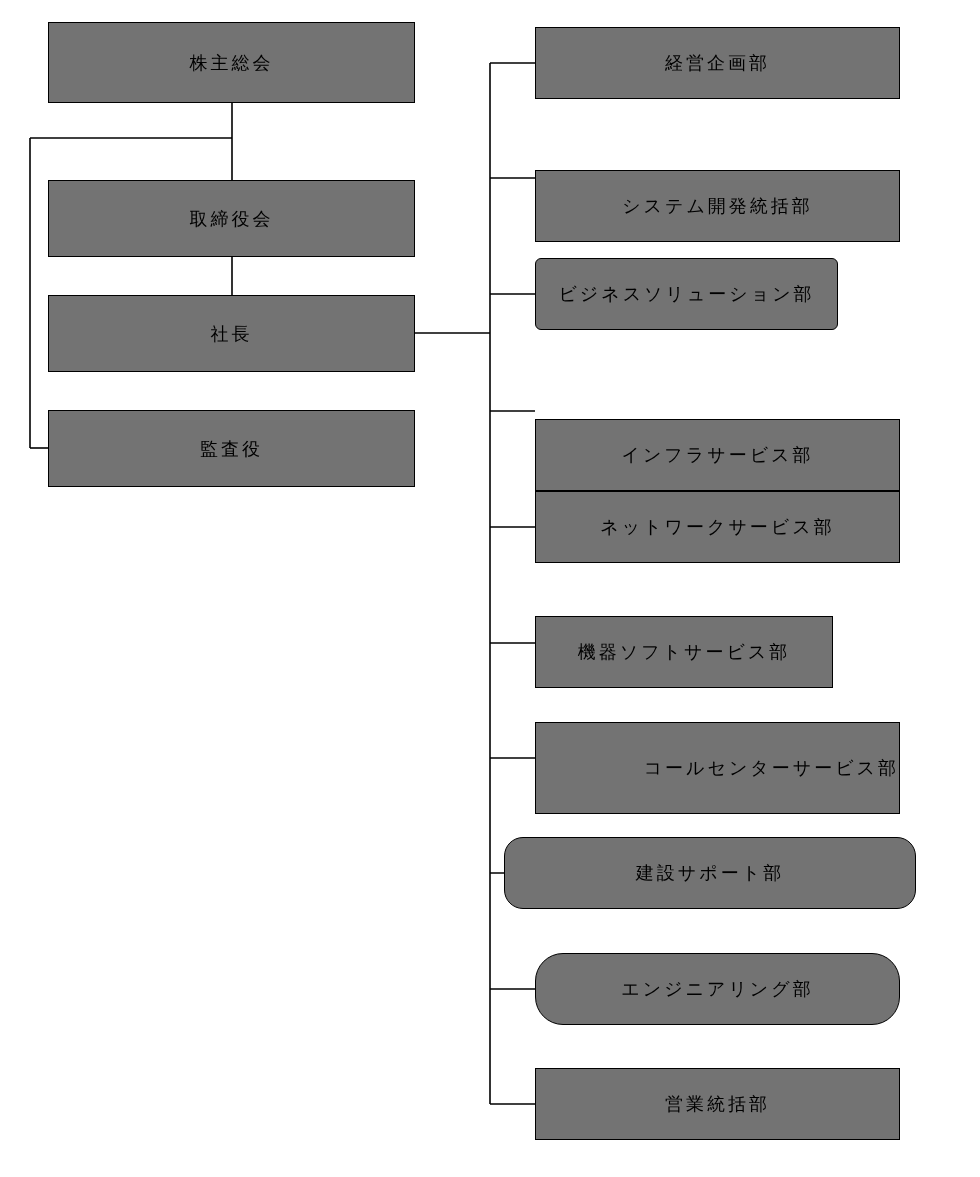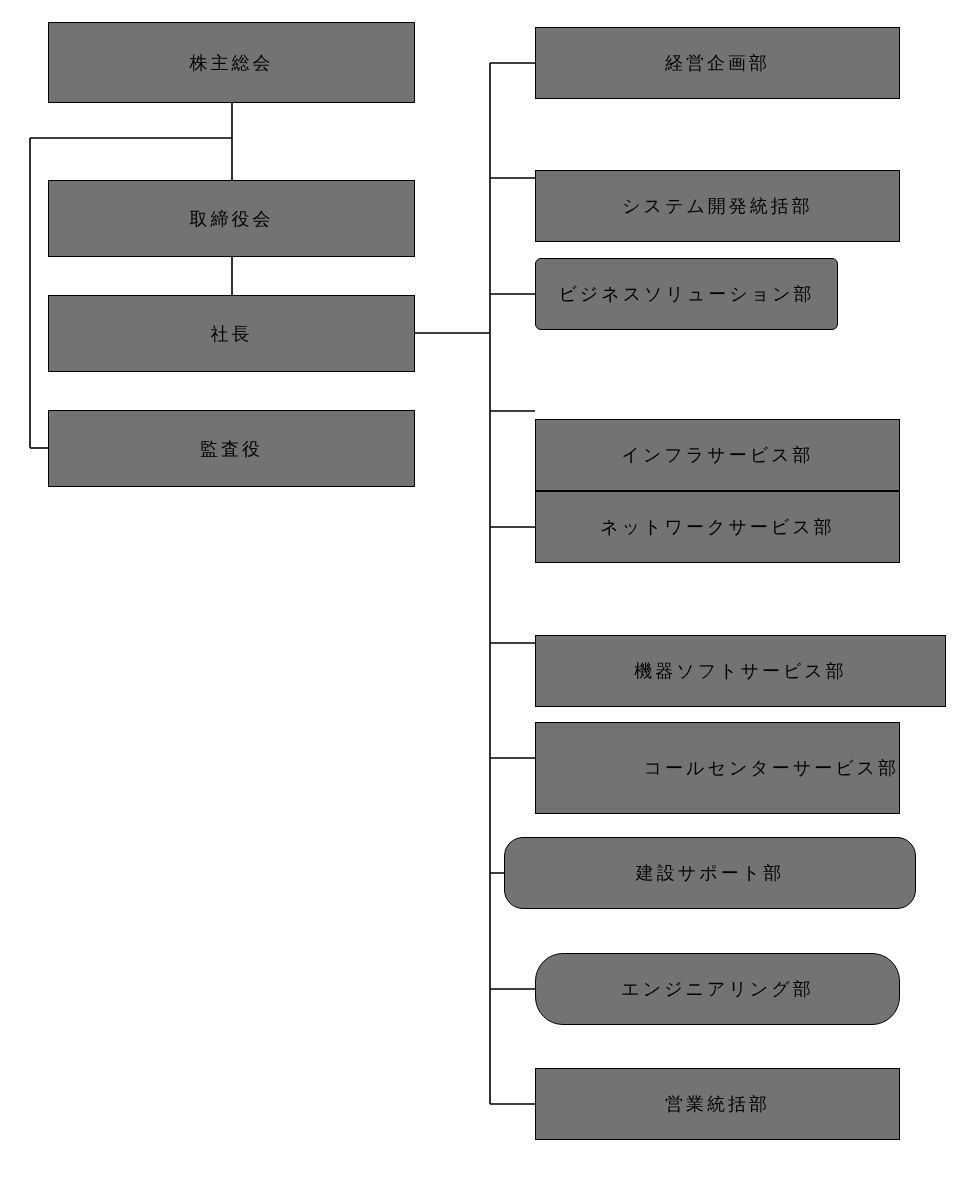--- a/index.html
+++ b/index.html
@@ -99,21 +99,21 @@
   </div>
 
   <div class="node" style="left:535px; top:375px; width:365px; height:72px;margin-top:44px;">
     <span>インフラサービス部</span>
   </div>
 
   <div class="node" style="left:535px; top:491px; width:365px; height:72px;">
     <span>ネットワークサービス部</span>
   </div>
 
-  <div class="node" style="left:535px; top:635px; width:411px; height:72px;">
+  <div class="node" style="left:535px; top:616px; width:298px; height:72px;">
     <span>機器ソフトサービス部</span>
   </div>
 
   <div class="node" style="left:535px; top:722px; width:365px; height:92px;justify-content:flex-end;">
     <span>コールセンターサービス部</span>
   </div>
 
   <div class="node" style="left:504px; top:837px; width:412px; height:72px;border-radius:19px;">
     <span>建設サポート部</span>
   </div>

